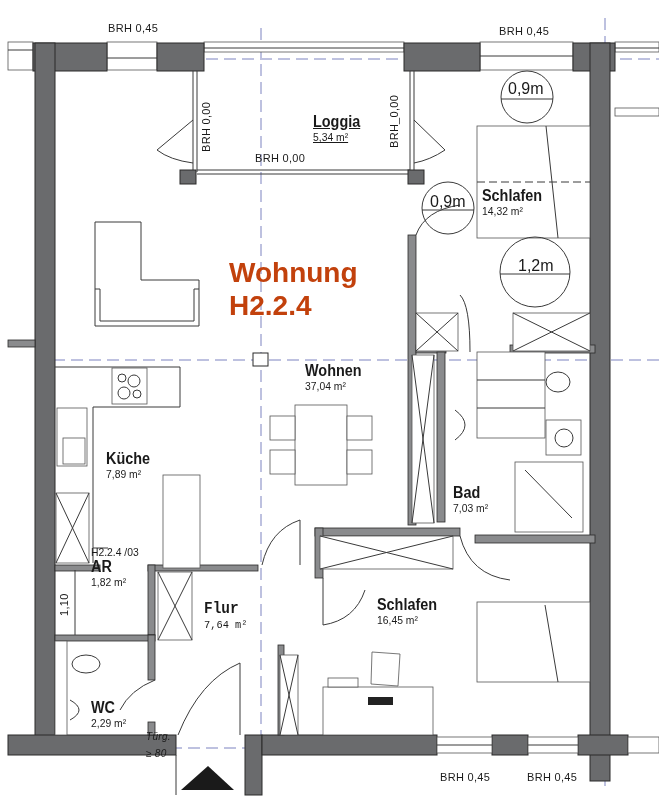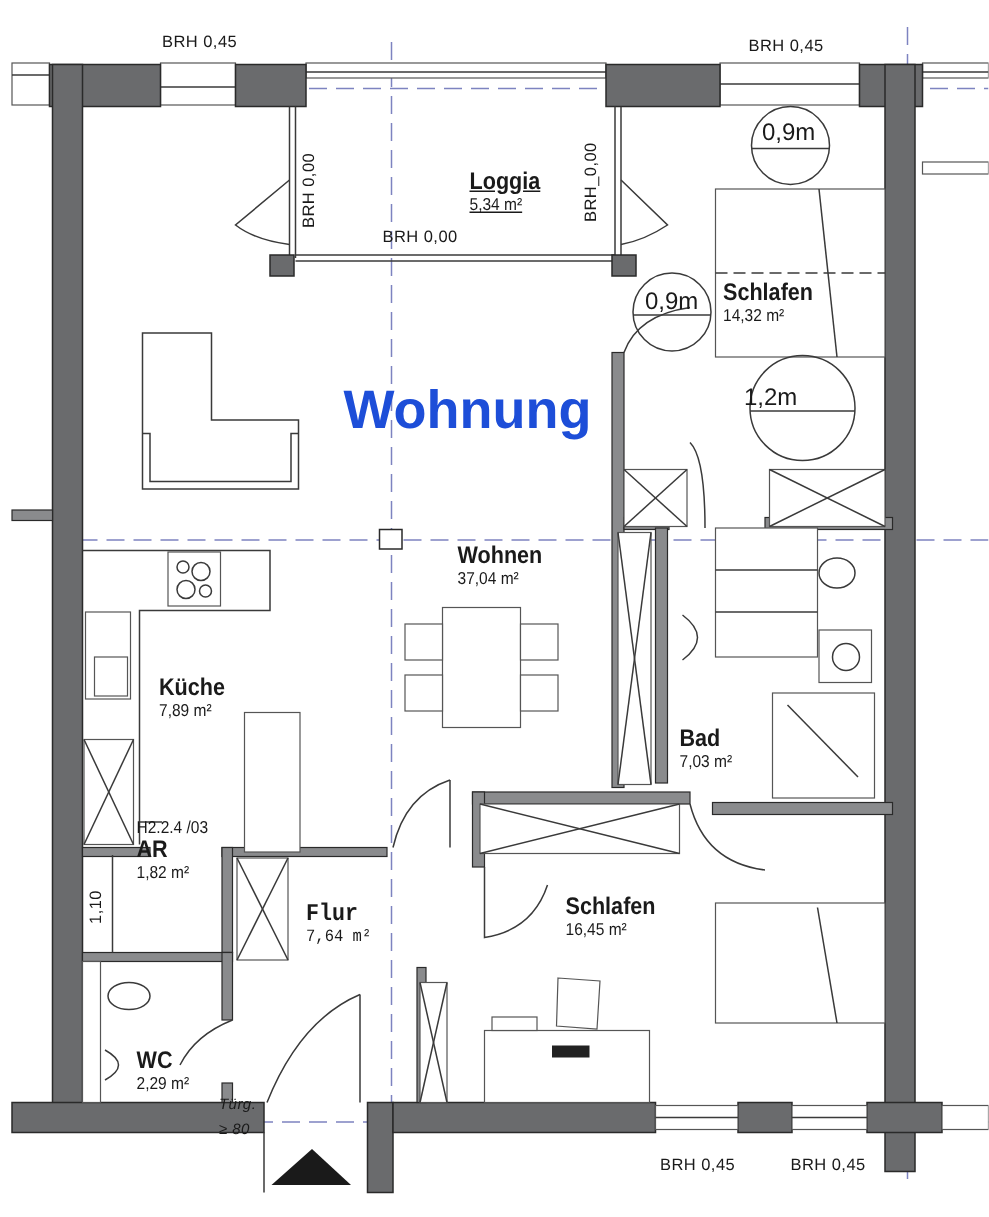--- a/index.html
+++ b/index.html
@@ -7,21 +7,21 @@
   svg { position: absolute; left: 0; top: 0; }
   .wall { fill: #6a6b6d; stroke: #2a2a2a; stroke-width: 1; }
   .thinwall { fill: #8a8b8d; stroke: #2a2a2a; stroke-width: 0.8; }
   .line { stroke: #3a3a3a; stroke-width: 1; fill: none; }
   .fline { stroke: #555; stroke-width: 0.8; fill: #fff; }
   .axis { stroke: #7d83c0; stroke-width: 1; stroke-dasharray: 12 6; fill: none; }
   .lbl { position: absolute; color: #1a1a1a; white-space: nowrap; }
   .room { font-weight: bold; font-size: 16px; transform: scaleX(0.9); transform-origin: left top; }
   .area { font-size: 11.5px; transform: scaleX(0.9); transform-origin: left top; }
   .brh { font-size: 11px; letter-spacing: 0.3px; }
-  .title { position: absolute; color: #1d4ed8; font-weight: bold; font-size: 36px; line-height: 33px; }
+  .title { position: absolute; color: #c2410c; font-weight: bold; font-size: 28px; line-height: 33px; }
   .vert { transform: rotate(-90deg); transform-origin: left top; }
   .circ-lbl { font-size: 16px; }
 </style>
 </head>
 <body>
 
 <svg width="659" height="811" viewBox="0 0 659 811">
 
   <g>
     <line class="axis" x1="8" y1="59" x2="659" y2="59"></line>
@@ -200,20 +200,21 @@
     <circle class="line" cx="535" cy="272" r="35"></circle>
     <line class="line" x1="500" y1="274" x2="570" y2="274"></line>
   </g>
 
   <polygon points="181,790 208,766 234,790" fill="#1a1a1a"></polygon>
   <line class="line" x1="176" y1="755" x2="176" y2="795"></line>
 </svg>
 
 <div class="title" style="left:229px; top:256px;">
   <div>Wohnung</div>
+  <div>H2.2.4</div>
 </div>
 
 <div class="lbl" style="left:313px; top:113px;text-decoration:underline;">
   <div class="room">Loggia</div>
   <div class="area">5,34 m²</div>
 </div>
 <div class="lbl" style="left:482px; top:187px;">
   <div class="room">Schlafen</div>
   <div class="area">14,32 m²</div>
 </div>
@@ -250,19 +251,19 @@
 <div class="lbl brh" style="left:108px; top:22px;">BRH  0,45</div>
 <div class="lbl brh" style="left:499px; top:25px;">BRH  0,45</div>
 <div class="lbl brh vert" style="left:200px; top:152px;">BRH  0,00</div>
 <div class="lbl brh vert" style="left:388px; top:148px;">BRH_0,00</div>
 <div class="lbl brh" style="left:255px; top:152px;">BRH  0,00</div>
 <div class="lbl brh" style="left:440px; top:771px;">BRH  0,45</div>
 <div class="lbl brh" style="left:527px; top:771px;">BRH  0,45</div>
 
 <div class="lbl circ-lbl" style="left:508px; top:80px;">0,9m</div>
 <div class="lbl circ-lbl" style="left:430px; top:193px;">0,9m</div>
-<div class="lbl circ-lbl" style="left:496px; top:257px;">1,2m</div>
+<div class="lbl circ-lbl" style="left:518px; top:257px;">1,2m</div>
 
 <div class="lbl brh vert" style="left:58px; top:616px;">1,10</div>
 <div class="lbl brh" style="left:146px; top:728px; line-height:17px; font-size:10px;font-style:italic;">
   <div>Türg.</div>
   <div>≥ 80</div>
 </div>
 
 </body></html>

